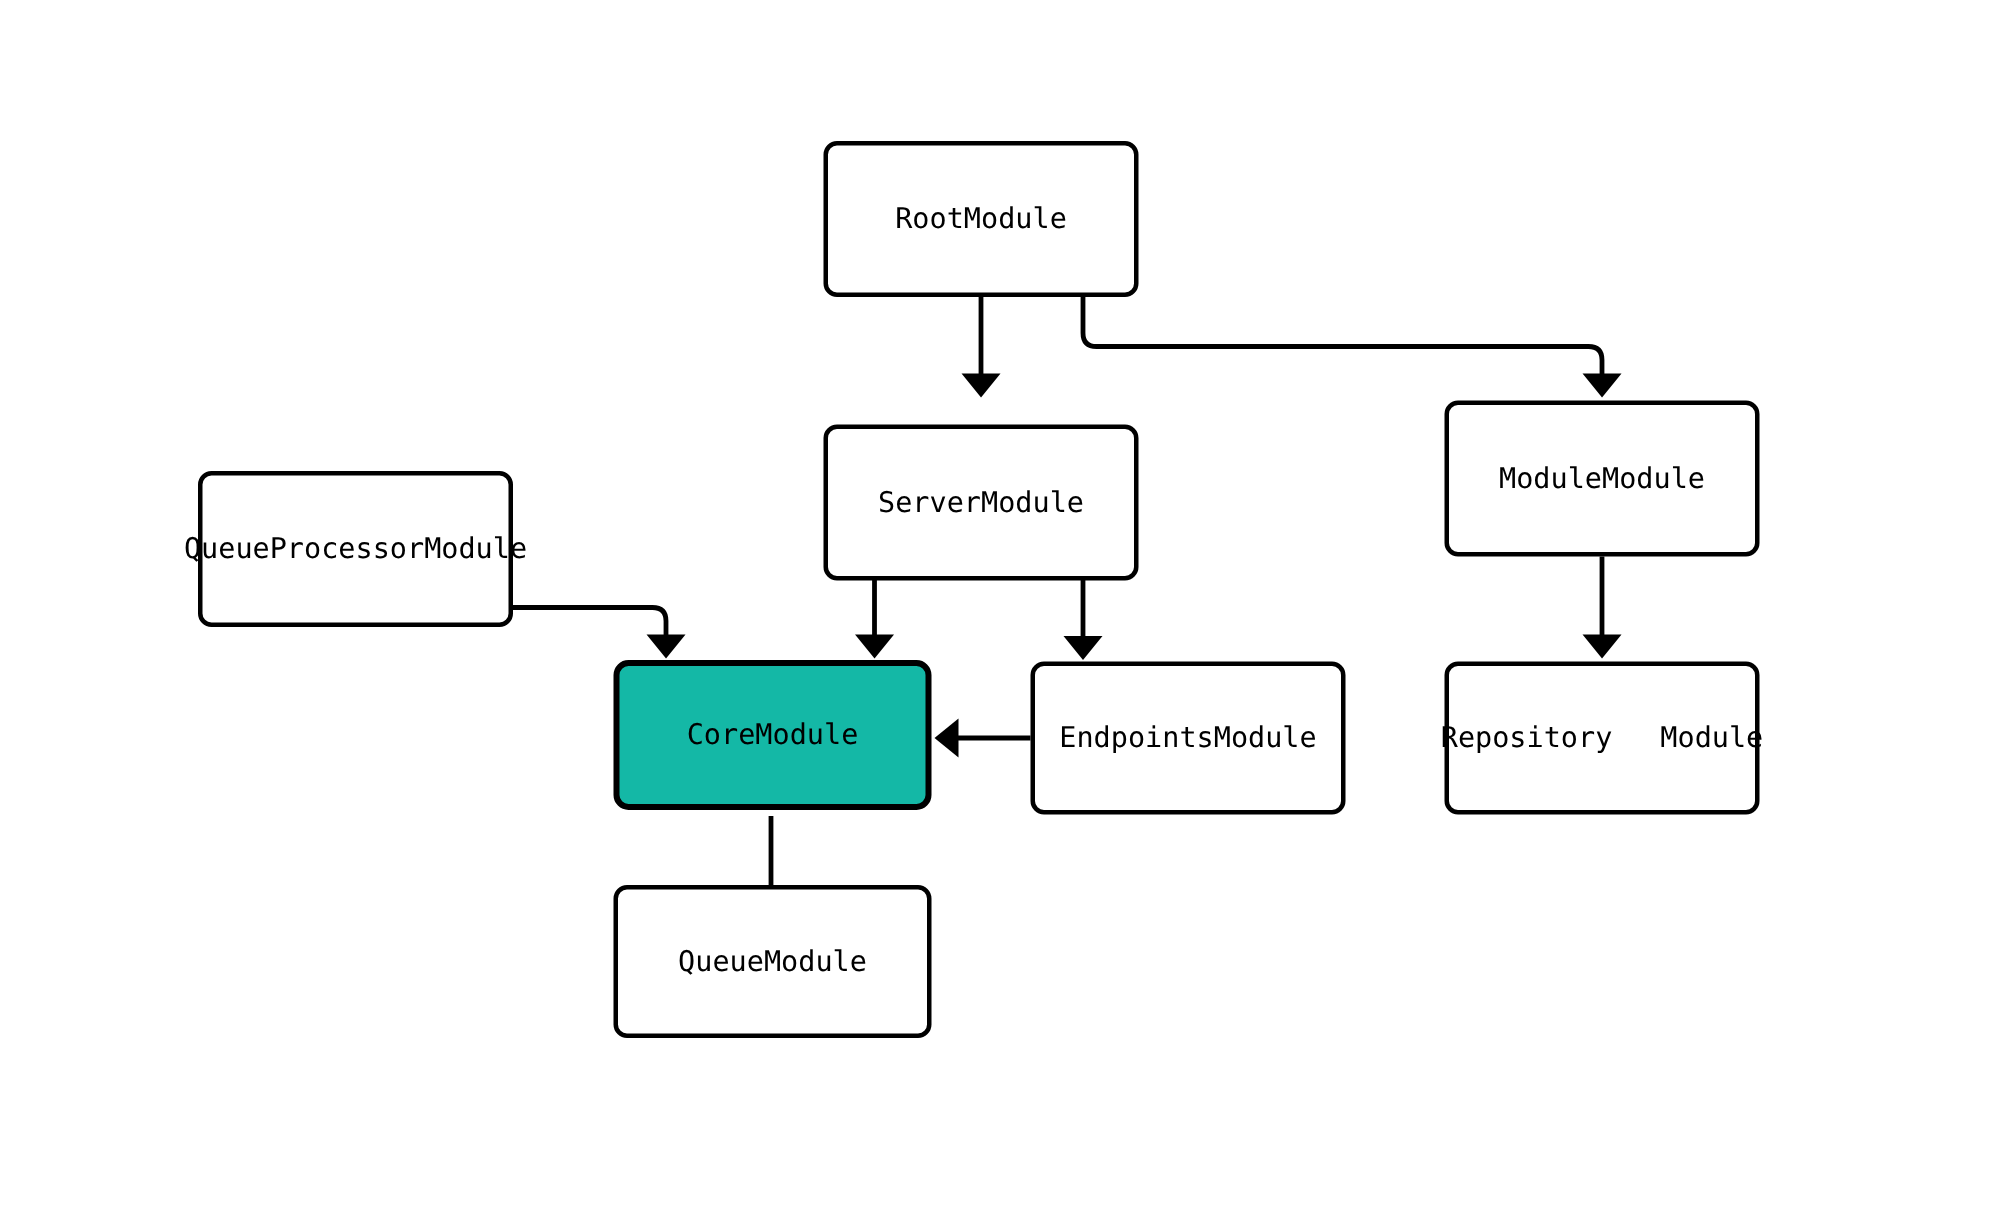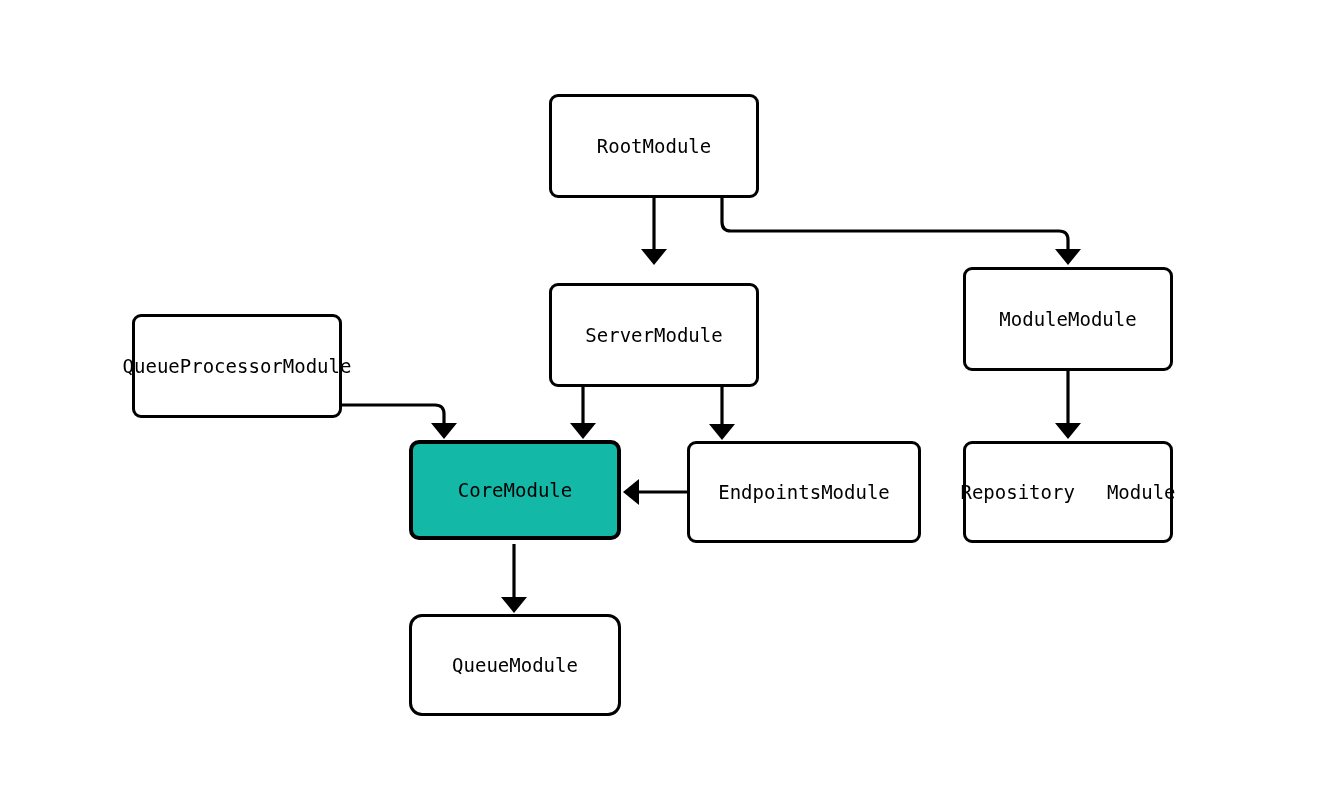--- a/index.html
+++ b/index.html
@@ -102,27 +102,27 @@
         <div class="node-line">Module</div>
       </div>
       <div class="node" style="left: 963px; top: 267px; width: 210px; height: 104px; background: rgb(255, 255, 255); border-color: rgb(0, 0, 0);">
         <div class="node-line">Module</div>
         <div class="node-line">Module</div>
       </div>
       <div class="node emphasis" style="left: 409px; top: 440px; width: 212px; height: 100px; background: #14b8a6; border-color: rgb(0, 0, 0);">
         <div class="node-line">Core</div>
         <div class="node-line">Module</div>
       </div>
-      <div class="node" style="left: 687px; top: 441px; width: 234px; height: 102px; background: rgb(255, 255, 255); border-color: rgb(0, 0, 0);">
+      <div class="node" style="left: 687px; top: 441px; width: 210px; height: 102px; background: rgb(255, 255, 255); border-color: rgb(0, 0, 0);">
         <div class="node-line">Endpoints</div>
         <div class="node-line">Module</div>
       </div>
       <div class="node" style="left: 963px; top: 441px; width: 210px; height: 102px; background: rgb(255, 255, 255); border-color: rgb(0, 0, 0); gap: 32px;">
         <div class="node-line">Repository</div>
         <div class="node-line">Module</div>
       </div>
-      <div class="node" style="left: 409px; top: 614px; width: 212px; height: 102px; background: rgb(255, 255, 255); border-color: rgb(0, 0, 0); border-radius: 13px;">
+      <div class="node" style="left: 409px; top: 590px; width: 212px; height: 102px; background: rgb(255, 255, 255); border-color: rgb(0, 0, 0);">
         <div class="node-line">Queue</div>
         <div class="node-line">Module</div>
       </div>
     </div>
 
 </div>
 
 </body></html>

